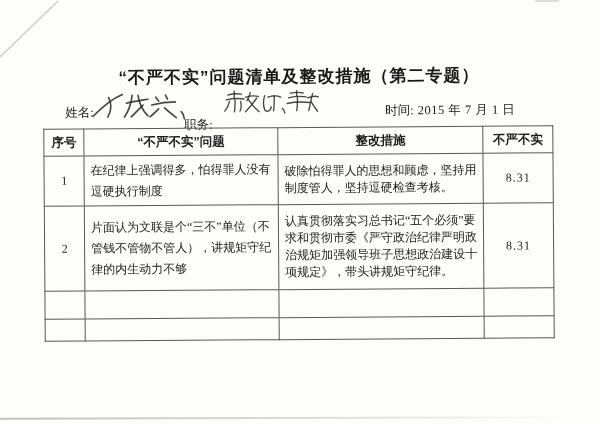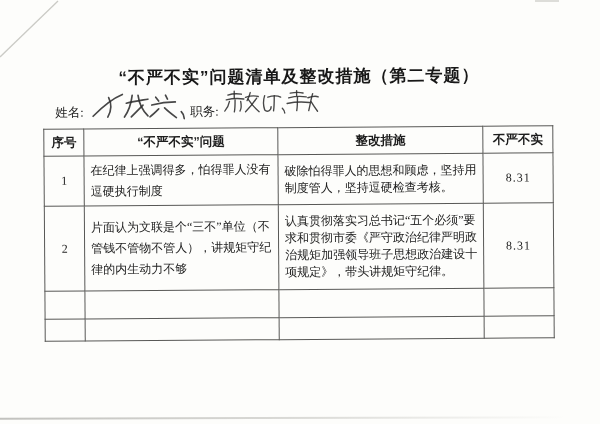--- a/index.html
+++ b/index.html
@@ -15,22 +15,22 @@
 
   .title{
     position:absolute;top:65px;left:0;width:600px;margin:0;
     text-align:center;
     font-family:"Liberation Sans","DejaVu Sans",sans-serif;
     font-weight:bold;font-size:17px;letter-spacing:1px;color:#181818;
   }
 
   .info{position:absolute;top:100px;left:0;width:600px;height:30px;font-size:12.5px;}
   .info .lbl{position:absolute;top:3px;white-space:nowrap;}
-  .lbl-name{left:56px;}
-  .lbl-pos{left:191px;}
+  .lbl-name{left:66px;}
+  .lbl-pos{left:185px;margin-top:13px;}
   .time-wrap{position:absolute;left:386px;top:3px;white-space:nowrap;}
   .time-wrap .val{letter-spacing:0.5px;margin-left:4px;}
   .sig{position:absolute;}
   .sig1{left:90px;top:-12px;}
   .sig2{left:224px;top:-14px;}
   .sig path{fill:none;stroke:#2e2e2e;stroke-width:1.7;stroke-linecap:round;stroke-linejoin:round;opacity:.88;}
 
   table.doc{
     position:absolute;left:44px;top:127px;width:509px;
     border-collapse:collapse;table-layout:fixed;
@@ -111,20 +111,21 @@
         <path d="M74,27 C76,29 77,31 77,33"></path>
         <path d="M84,8 C90,7 96,7 100,8"></path>
         <path d="M92,5 L92,11"></path>
         <path d="M82,14 C90,12 98,12 104,13"></path>
         <path d="M80,21 C90,19 100,19 108,20"></path>
         <path d="M93,13 C93,19 93,25 92,30"></path>
         <path d="M112,9 C110,15 109,22 107,30"></path>
         <path d="M106,14 C112,12 117,12 119,13"></path>
         <path d="M110,19 C113,24 115,27 118,31"></path>
       </svg>
+      <span class="time-wrap"><span>时间:</span><span class="val">2015 年 7 月 1 日</span></span>
     </div>
 
     <table class="doc">
       <colgroup>
         <col style="width:40px">
         <col style="width:194px">
         <col style="width:205px">
         <col style="width:70px">
       </colgroup>
       <thead>

